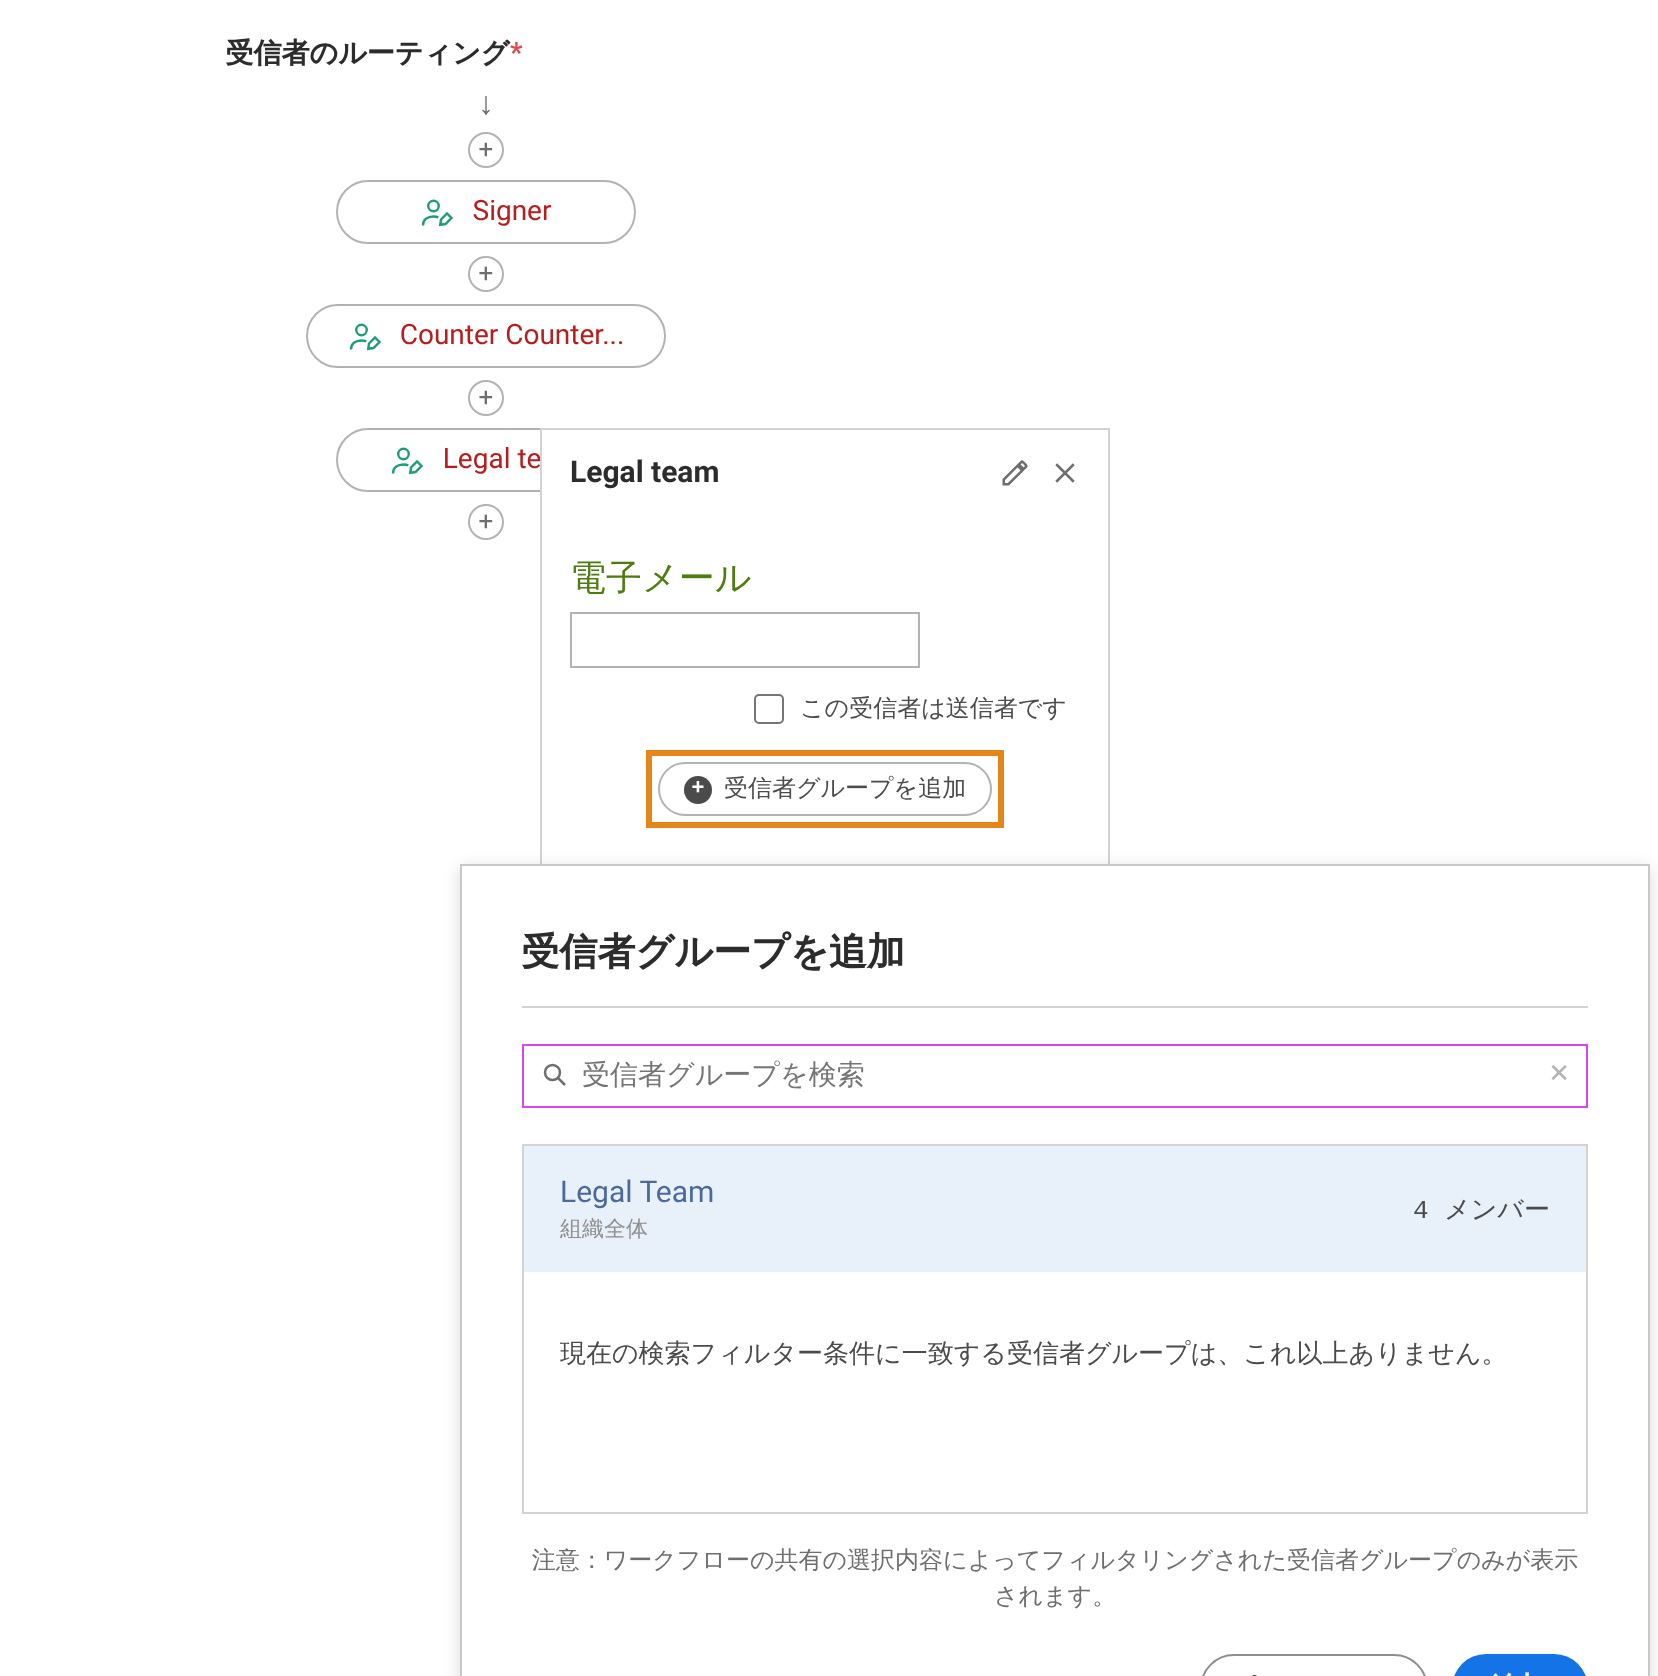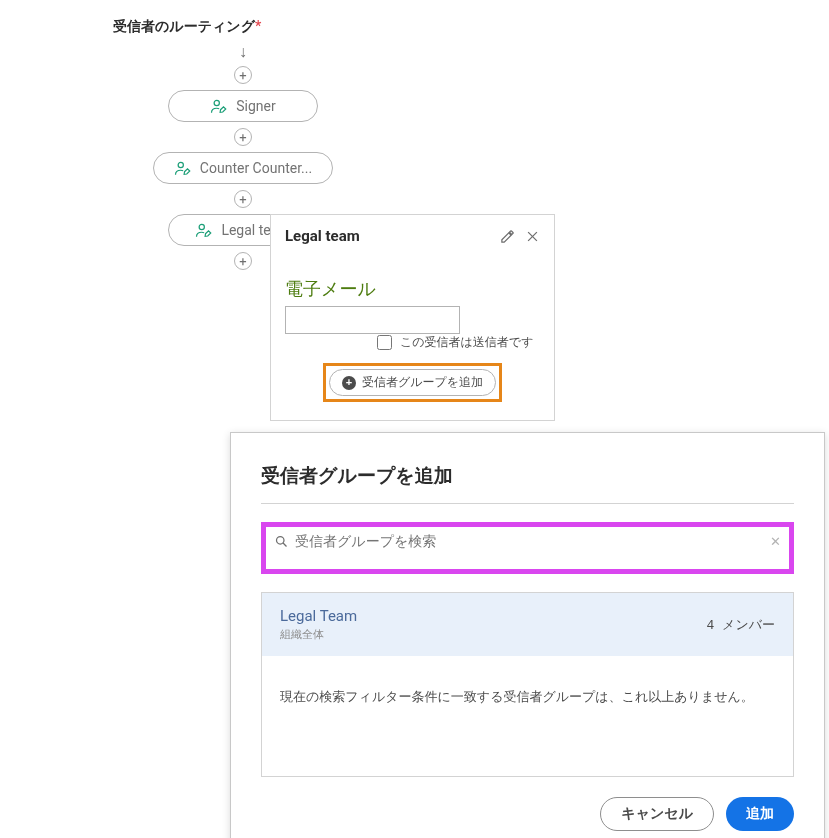--- a/index.html
+++ b/index.html
@@ -6,47 +6,47 @@
     body { font-family: -apple-system, BlinkMacSystemFont, "Segoe UI", Roboto, sans-serif; background: #fff; width: 829px; height: 838px; position: relative; color: #2c2c2c; }
     
     .routing-section { position: absolute; top: 18px; left: 113px; width: 260px; }
     .routing-title { font-size: 14px; font-weight: 600; color: #2c2c2c; text-align: left; margin-bottom: 6px; }
     .required-star { color: #e34850; }
     
     .flow { display: flex; flex-direction: column; align-items: center; }
     .arrow-down { font-size: 16px; color: #6e6e6e; line-height: 1; margin-top: 2px; }
     .plus-node { width: 18px; height: 18px; border: 1px solid #b3b3b3; border-radius: 50%; background: #fff; display: flex; align-items: center; justify-content: center; font-size: 13px; color: #6e6e6e; cursor: pointer; margin: 6px 0; line-height: 1; }
     
-    .role-pill { display: flex; align-items: center; justify-content: center; gap: 8px; border: 1px solid #b3b3b3; border-radius: 22px; padding: 7px 20px; background: #fff; min-width: 150px; font-size: 14px; color: #737373; cursor: pointer; margin: 0; }
+    .role-pill { display: flex; align-items: center; justify-content: center; gap: 8px; border: 1px solid #b3b3b3; border-radius: 22px; padding: 7px 20px; background: #fff; min-width: 150px; font-size: 14px; color: #b91c1c; cursor: pointer; margin: 0; }
     .role-pill-wide { min-width: 150px; }
     .role-icon { color: #1b9e77; font-size: 16px; display: inline-flex; }
     
     .panel { position: absolute; top: 214px; left: 270px; width: 285px; background: #fff; border: 1px solid #d3d3d3; padding: 12px 14px 18px 14px; }
     .panel-header { display: flex; align-items: center; justify-content: space-between; margin-bottom: 14px; }
     .panel-title { font-weight: 700; font-size: 15px; color: #2c2c2c; }
     .panel-actions { display: flex; gap: 10px; color: #6e6e6e; }
     .icon-btn { cursor: pointer; display: inline-flex; }
     
     .field-label { font-size: 18px; color: #4d7c0f; margin-bottom: 5px; margin-top: 32px; }
     .email-input { width: 175px; height: 28px; border: 1px solid #b3b3b3; padding: 4px 6px; font-size: 13px; }
     
-    .checkbox-group { display: flex; flex-direction: row; gap: 10px; padding-left: 92px; }
+    .checkbox-group { margin-top: 12px; display: flex; flex-direction: row; gap: 10px; padding-left: 92px; }
     .checkbox-row { display: flex; align-items: flex-start; gap: 8px; font-size: 12px; color: #4b4b4b; }
     .checkbox-row input { width: 15px; height: 15px; margin-top: 1px; }
     
     .add-group-btn-wrap { margin-top: 12px; display: flex; justify-content: center; }
     .add-group-btn-frame { border: 3px solid #e68619; padding: 3px; }
     .add-group-btn { display: inline-flex; align-items: center; gap: 6px; border: 1px solid #b3b3b3; border-radius: 16px; padding: 4px 12px; background: #fff; font-size: 12px; color: #4b4b4b; cursor: pointer; }
     .add-group-btn .plus-circle { width: 14px; height: 14px; background: #4b4b4b; border-radius: 50%; display: inline-flex; align-items: center; justify-content: center; color: #fff; font-size: 11px; line-height: 1; font-weight: bold; }
     
     .modal { position: absolute; top: 432px; left: 230px; width: 595px; background: #fff; border: 1px solid #c8c8c8; box-shadow: 0 2px 8px rgba(0,0,0,0.15); padding: 30px 30px 22px 30px; }
     .modal-title { font-size: 19px; font-weight: 700; color: #2c2c2c; margin-bottom: 14px; }
     .modal-divider { border: none; border-top: 1px solid #d3d3d3; margin-bottom: 18px; }
     
-    .search-box { position: relative; width: 100%; border: 5px solid #d946ef; display: flex; align-items: center; padding: 6px 28px 20px 8px; margin-bottom: 18px; }
+    .search-box { position: relative; width: 100%; border: 1px solid #d946ef; display: flex; align-items: center; padding: 6px 28px 8px 8px; margin-bottom: 18px; }
     .search-box .search-icon { margin-right: 6px; color: #6e6e6e; display: inline-flex; }
     .search-box input { border: none; outline: none; flex: 1; font-size: 14px; color: #4b4b4b; }
     .search-box .clear-icon { position: absolute; right: 8px; color: #b3b3b3; font-size: 13px; cursor: pointer; }
     
     .result-list { border: 1px solid #d3d3d3; }
     .result-item { padding: 14px 18px; display: flex; align-items: center; justify-content: space-between; cursor: pointer; }
     .result-item.selected { background: #e8f0fa; }
     .result-name { font-size: 15px; color: #4b6a9b; }
     .result-sub { font-size: 11px; color: #8e8e8e; margin-top: 2px; }
     .result-members { font-size: 13px; color: #4b4b4b; font-family: Liberation Mono, monospace; }
@@ -159,18 +159,19 @@
     <div class="result-item selected">
       <div>
         <div class="result-name">Legal Team</div>
         <div class="result-sub">組織全体</div>
       </div>
       <div class="result-members">4 メンバー</div>
     </div>
     <div class="result-empty">現在の検索フィルター条件に一致する受信者グループは、これ以上ありません。</div>
   </div>
 
+  <div class="modal-note">注意：ワークフローの共有の選択内容によってフィルタリングされた受信者グループのみが表示されます。</div>
 
   <div class="modal-footer">
     <button class="btn btn-secondary">キャンセル</button>
     <button class="btn btn-primary">追加</button>
   </div>
 </div>
 
 </body></html>

